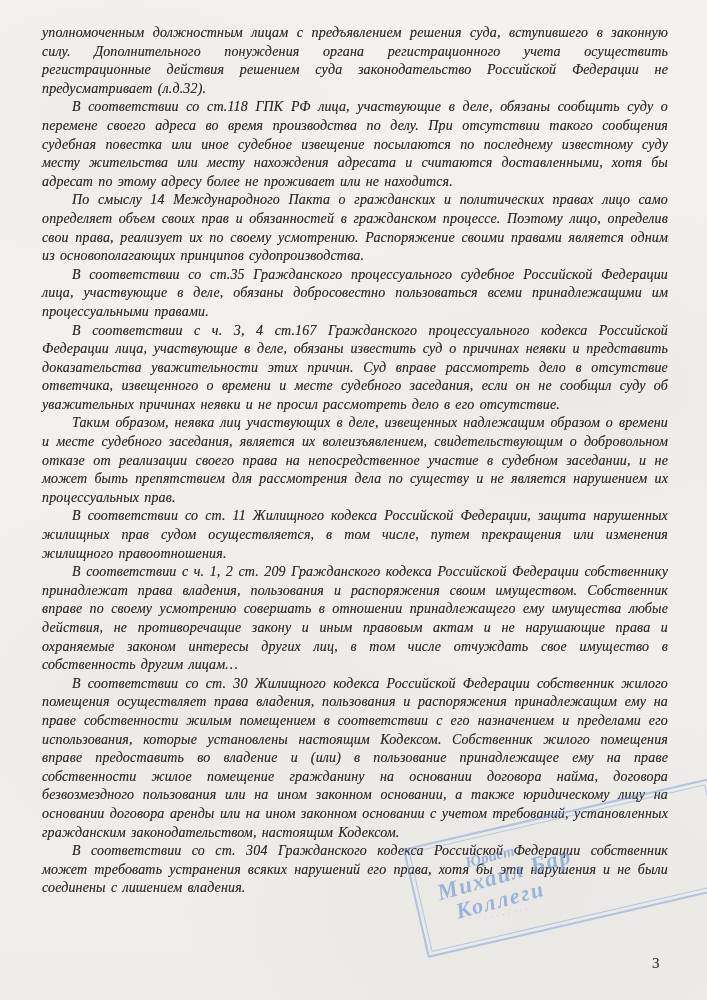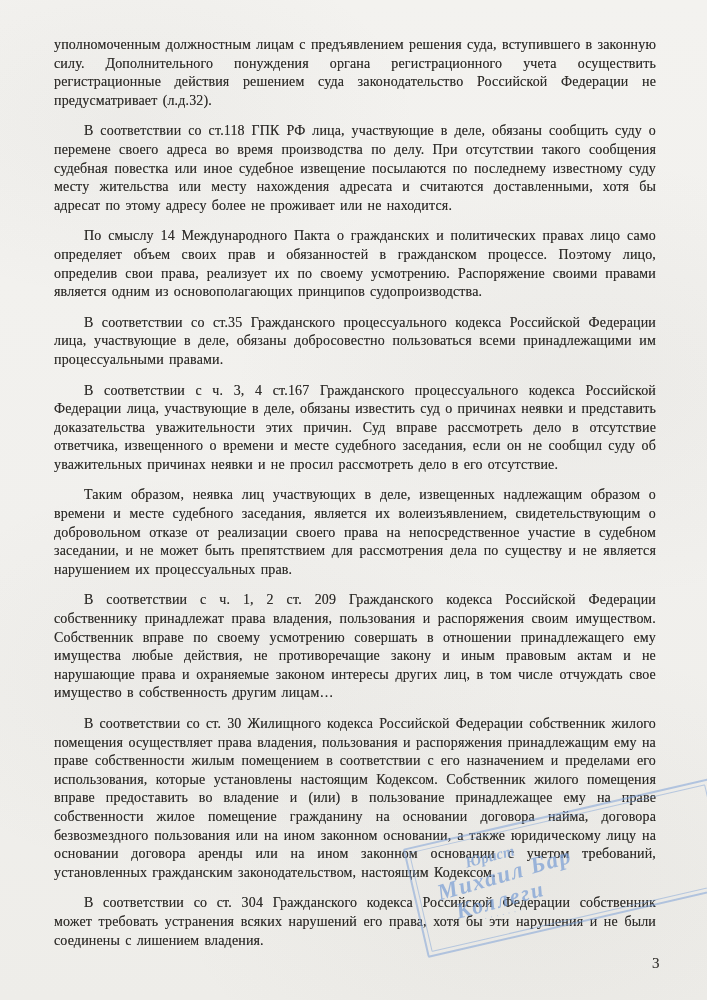--- a/index.html
+++ b/index.html
@@ -28,22 +28,23 @@
     width: 626px;
     color: #2e2c29;
     font-size: 14px;
     line-height: 18.6px;
     text-align: justify;
     letter-spacing: 0.15px;
     word-spacing: 1.5px;
     text-shadow: 0 0 0.6px rgba(46,44,41,0.55);
   }
   .para {
-    margin: 12px;
+    margin: 0;
     text-indent: 30px;
+    font-style: italic;
   }
   .para.first {
     text-indent: 0;
   }
   .stamp {
     position: absolute;
     left: 428px;
     top: 846px;
     width: 310px;
     height: 108px;
@@ -105,23 +106,24 @@
 </style>
 </head>
 <body>
 
 <div class="page">
 
   <div class="content">
     <p class="para first">уполномоченным должностным лицам с предъявлением решения суда, вступившего в законную силу. Дополнительного понуждения органа регистрационного учета осуществить регистрационные действия решением суда законодательство Российской Федерации не предусматривает (л.д.32).</p>
     <p class="para">В соответствии со ст.118 ГПК РФ лица, участвующие в деле, обязаны сообщить суду о перемене своего адреса во время производства по делу. При отсутствии такого сообщения судебная повестка или иное судебное извещение посылаются по последнему известному суду месту жительства или месту нахождения адресата и считаются доставленными, хотя бы адресат по этому адресу более не проживает или не находится.</p>
     <p class="para">По смыслу 14 Международного Пакта о гражданских и политических правах лицо само определяет объем своих прав и обязанностей в гражданском процессе. Поэтому лицо, определив свои права, реализует их по своему усмотрению. Распоряжение своими правами является одним из основополагающих принципов судопроизводства.</p>
-    <p class="para">В соответствии со ст.35 Гражданского процессуального кодекса Российской Федерации лица, участвующие в деле, обязаны добросовестно пользоваться всеми принадлежащими им процессуальными правами.</p>
+    <p class="para">В соответствии со ст.35 Гражданского процессуального судебное Российской Федерации лица, участвующие в деле, обязаны добросовестно пользоваться всеми принадлежащими им процессуальными правами.</p>
     <p class="para">В соответствии с ч. 3, 4 ст.167 Гражданского процессуального кодекса Российской Федерации лица, участвующие в деле, обязаны известить суд о причинах неявки и представить доказательства уважительности этих причин. Суд вправе рассмотреть дело в отсутствие ответчика, извещенного о времени и месте судебного заседания, если он не сообщил суду об уважительных причинах неявки и не просил рассмотреть дело в его отсутствие.</p>
     <p class="para">Таким образом, неявка лиц участвующих в деле, извещенных надлежащим образом о времени и месте судебного заседания, является их волеизъявлением, свидетельствующим о добровольном отказе от реализации своего права на непосредственное участие в судебном заседании, и не может быть препятствием для рассмотрения дела по существу и не является нарушением их процессуальных прав.</p>
+    <p class="para">В соответствии со ст. 11 Жилищного кодекса Российской Федерации, защита нарушенных жилищных прав судом осуществляется, в том числе, путем прекращения или изменения жилищного правоотношения.</p>
     <p class="para">В соответствии с ч. 1, 2 ст. 209 Гражданского кодекса Российской Федерации собственнику принадлежат права владения, пользования и распоряжения своим имуществом. Собственник вправе по своему усмотрению совершать в отношении принадлежащего ему имущества любые действия, не противоречащие закону и иным правовым актам и не нарушающие права и охраняемые законом интересы других лиц, в том числе отчуждать свое имущество в собственность другим лицам…</p>
     <p class="para">В соответствии со ст. 30 Жилищного кодекса Российской Федерации собственник жилого помещения осуществляет права владения, пользования и распоряжения принадлежащим ему на праве собственности жилым помещением в соответствии с его назначением и пределами его использования, которые установлены настоящим Кодексом. Собственник жилого помещения вправе предоставить во владение и (или) в пользование принадлежащее ему на праве собственности жилое помещение гражданину на основании договора найма, договора безвозмездного пользования или на ином законном основании, а также юридическому лицу на основании договора аренды или на ином законном основании с учетом требований, установленных гражданским законодательством, настоящим Кодексом.</p>
     <p class="para">В соответствии со ст. 304 Гражданского кодекса Российской Федерации собственник может требовать устранения всяких нарушений его права, хотя бы эти нарушения и не были соединены с лишением владения.</p>
   </div>
 
   <div class="stamp">
     <div class="stamp-inner">
       <div class="stamp-line s1">Юрист</div>
       <div class="stamp-line s2">Михаил Бар</div>
       <div class="stamp-line s3">Коллеги</div>

